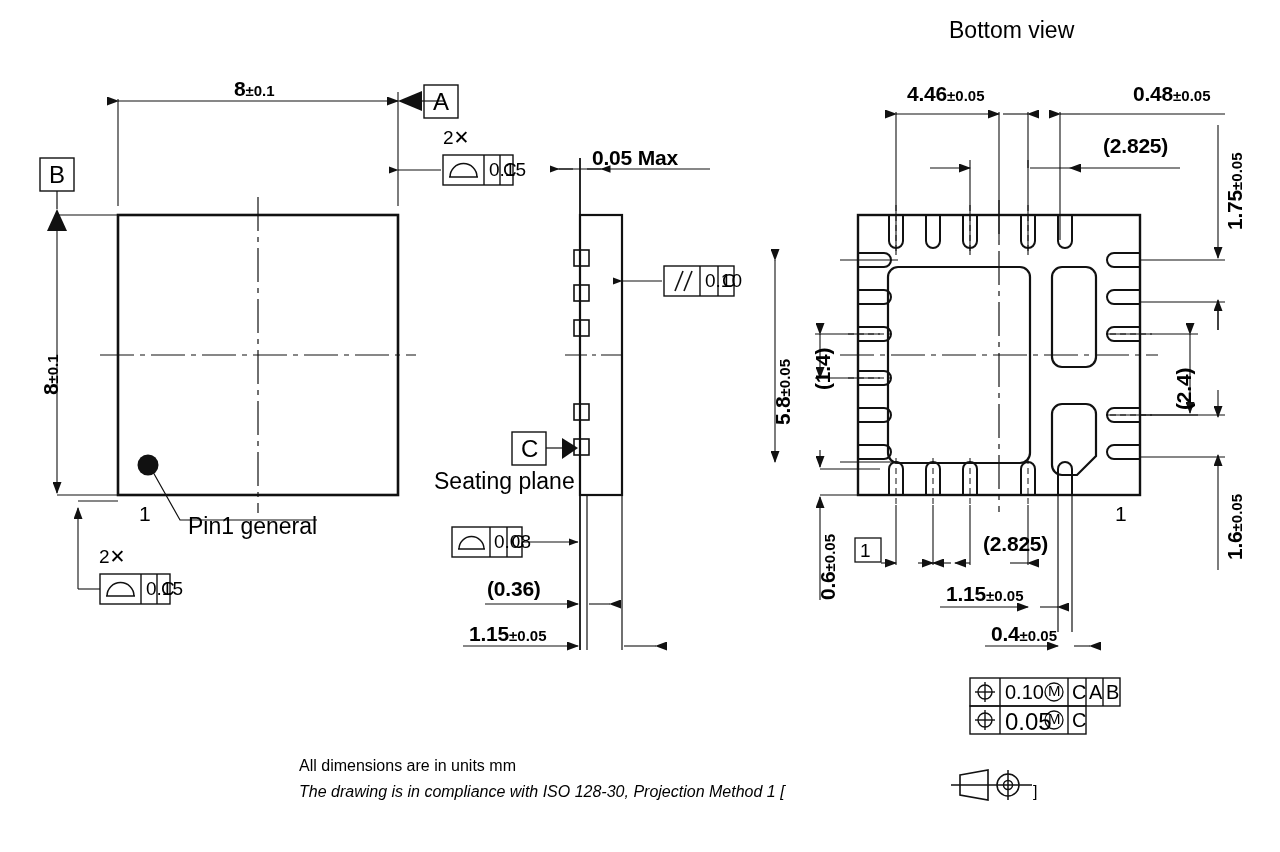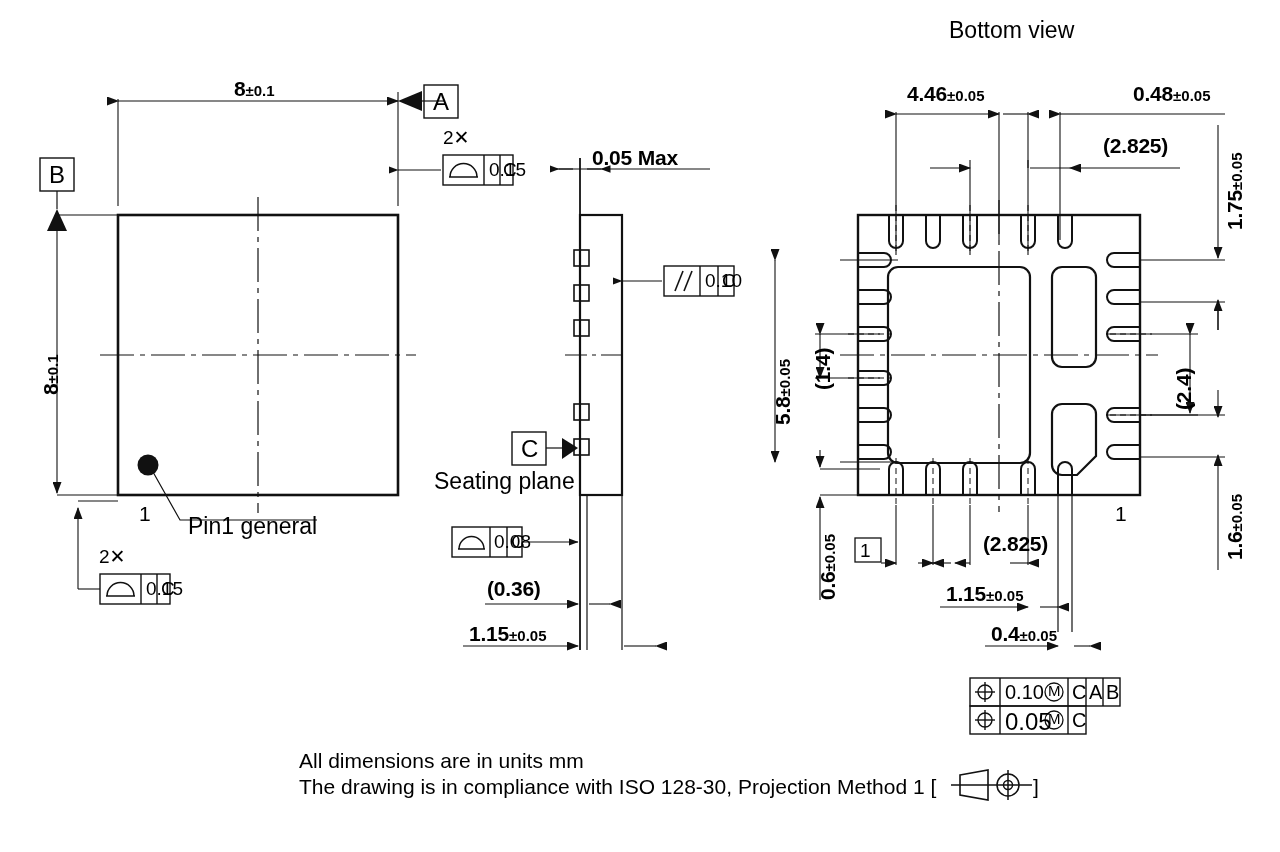--- a/index.html
+++ b/index.html
@@ -4,21 +4,21 @@
 <style>
   html,body{margin:0;padding:0;background:#ffffff;}
   body{width:1280px;height:852px;position:relative;overflow:hidden;
        font-family:"Liberation Sans", sans-serif;color:#000;}
   #stage{position:absolute;left:0;top:0;width:1056px;height:852px;}
   svg{position:absolute;left:0;top:0;}
   .txt{position:absolute;white-space:nowrap;line-height:1;}
   .dim{font-size:21px;font-weight:bold;letter-spacing:-.2px;}
   .tol{font-size:15px;font-weight:bold;}
   .lbl{font-size:22px;}
-  .note{font-size:21px;}
+  .note{font-size:16px;margin-top:8px;}
   .small{font-size:19px;}
   .rot{transform-origin:0 0;}
 </style>
 </head>
 <body>
 
 <div id="stage">
 
 <svg width="1280" height="852" viewBox="0 0 1280 852">
   <defs>
@@ -427,16 +427,16 @@
 <div class="txt" style="left:1048px;top:683px;font-size:15px;">M</div>
 <div class="txt" style="left:1072px;top:682px;font-size:20px;">C</div>
 <div class="txt" style="left:1089px;top:682px;font-size:20px;">A</div>
 <div class="txt" style="left:1106px;top:682px;font-size:20px;">B</div>
 
 <div class="txt" style="left:1005px;top:710px;font-size:24px;">0.05</div>
 <div class="txt" style="left:1048px;top:711px;font-size:15px;">M</div>
 <div class="txt" style="left:1072px;top:710px;font-size:20px;">C</div>
 
 <div class="txt note" style="left:299px;top:750px;">All dimensions are in units mm</div>
-<div class="txt note" style="left:299px;top:776px;">The drawing is in compliance with ISO 128-30, Projection Method 1 [</div>
+<div class="txt note" style="left:299px;top:776px;font-style:italic;">The drawing is in compliance with ISO 128-30, Projection Method 1 [</div>
 <div class="txt note" style="left:1033px;top:776px;">]</div>
 
 </div>
 
 </body></html>

